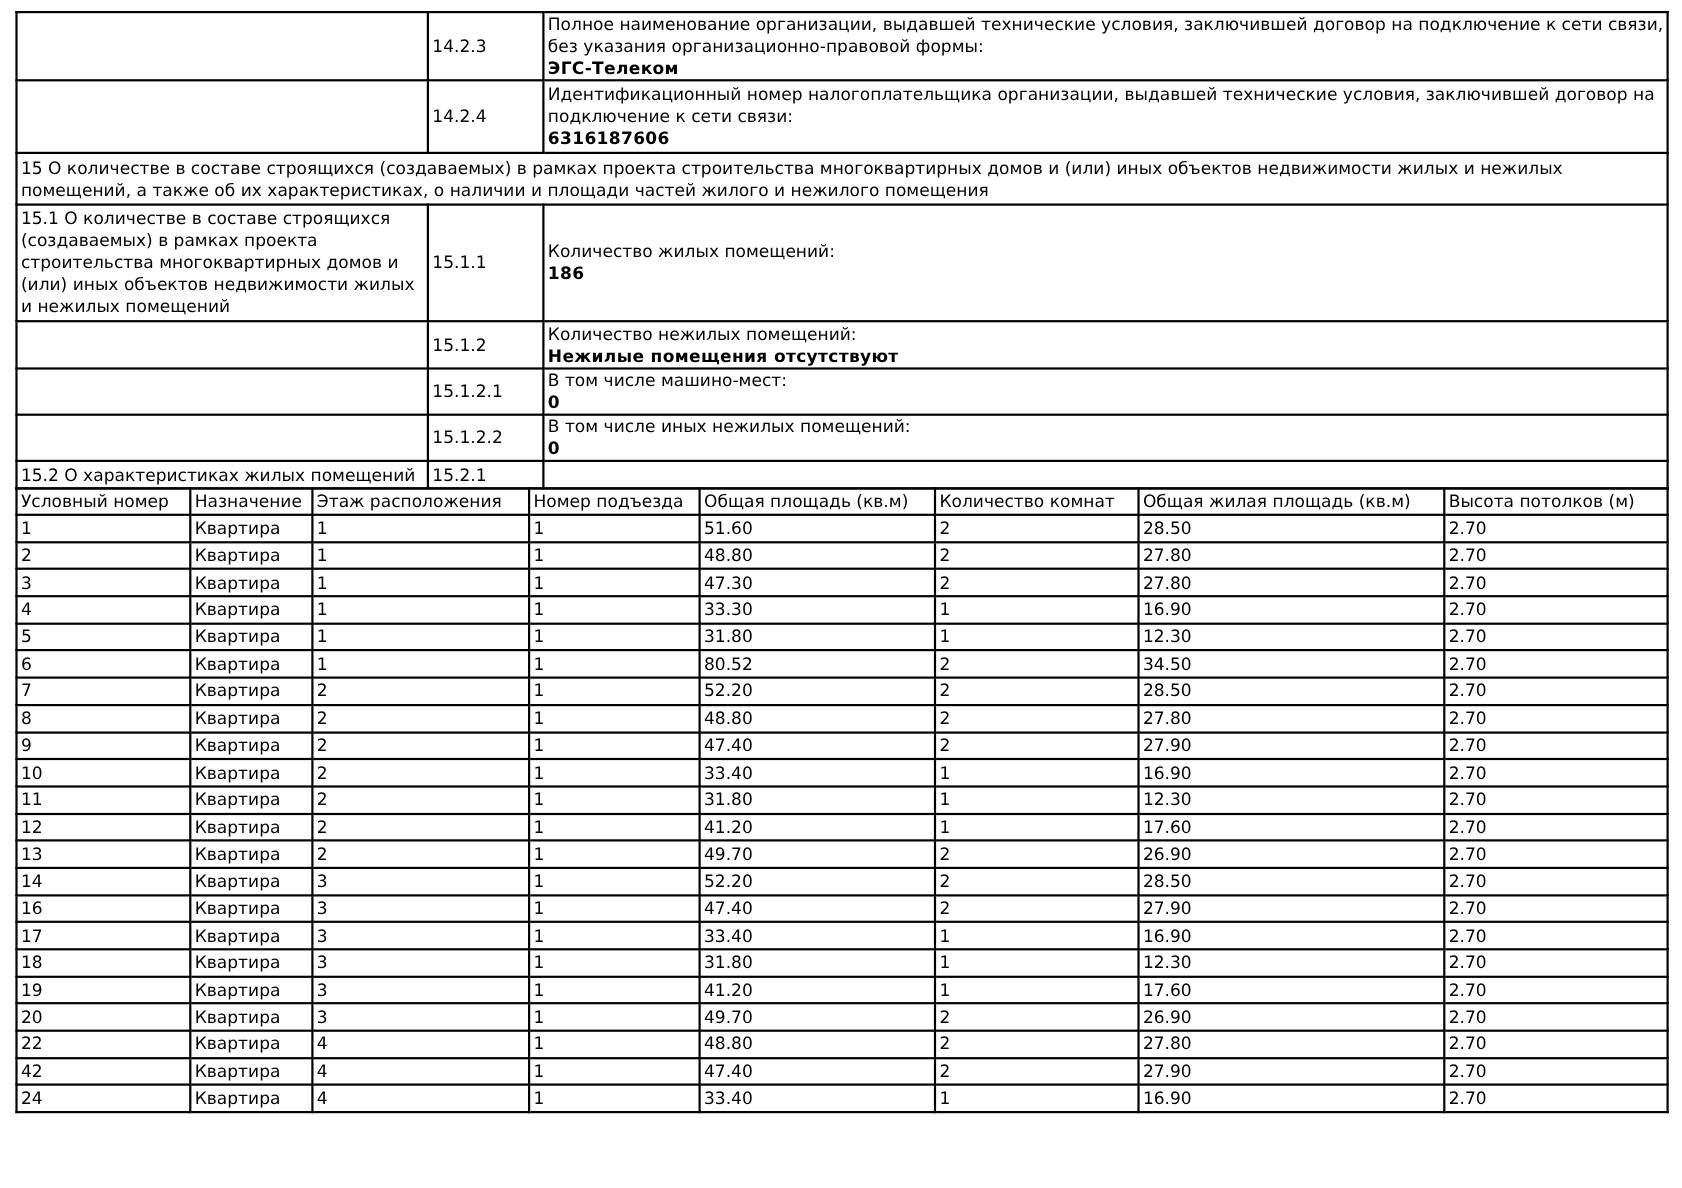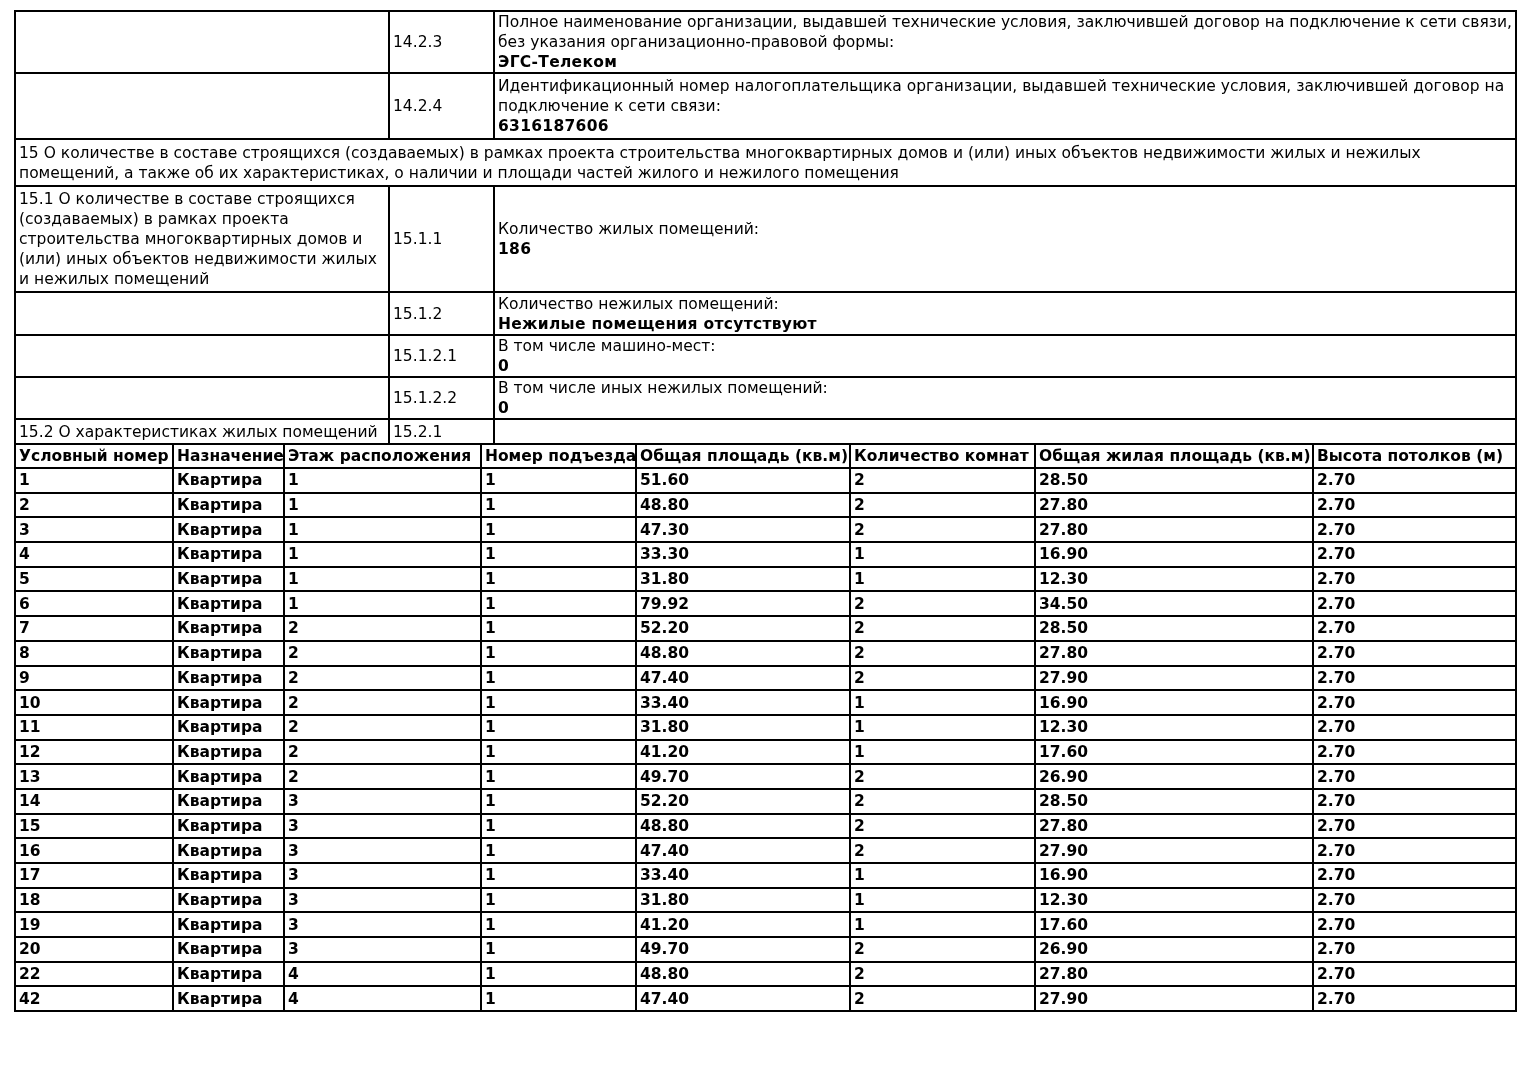--- a/index.html
+++ b/index.html
@@ -25,21 +25,21 @@
     font-size: 15.5px;
     line-height: 20px;
     vertical-align: middle;
     overflow: hidden;
     word-wrap: break-word;
   }
   .code-cell { vertical-align: middle; }
   .text-cell { vertical-align: middle; }
   .field-value { font-weight: bold; letter-spacing: 0.3px; }
   .section-row td { line-height: 21px; }
-  table.apt { margin-top: -2px; font-weight: bold; }
+  table.apt { margin-top: -2px; }
   table.apt td {
     height: 24.7px;
     padding: 0 2px 0 3px;
     line-height: 18px;
     white-space: nowrap;
   }
   table.apt tr.hdr td { height: 24px; }
 </style>
 </head>
 <body>
@@ -183,21 +183,21 @@
             <td>31.80</td>
             <td>1</td>
             <td>12.30</td>
             <td>2.70</td>
           </tr>
           <tr>
             <td>6</td>
             <td>Квартира</td>
             <td>1</td>
             <td>1</td>
-            <td>79.92</td>
+            <td>80.52</td>
             <td>2</td>
             <td>34.50</td>
             <td>2.70</td>
           </tr>
           <tr>
             <td>7</td>
             <td>Квартира</td>
             <td>2</td>
             <td>1</td>
             <td>52.20</td>
@@ -269,96 +269,96 @@
             <td>14</td>
             <td>Квартира</td>
             <td>3</td>
             <td>1</td>
             <td>52.20</td>
             <td>2</td>
             <td>28.50</td>
             <td>2.70</td>
           </tr>
           <tr>
-            <td>15</td>
-            <td>Квартира</td>
-            <td>3</td>
+            <td>16</td>
+            <td>Квартира</td>
+            <td>3</td>
+            <td>1</td>
+            <td>47.40</td>
+            <td>2</td>
+            <td>27.90</td>
+            <td>2.70</td>
+          </tr>
+          <tr>
+            <td>17</td>
+            <td>Квартира</td>
+            <td>3</td>
+            <td>1</td>
+            <td>33.40</td>
+            <td>1</td>
+            <td>16.90</td>
+            <td>2.70</td>
+          </tr>
+          <tr>
+            <td>18</td>
+            <td>Квартира</td>
+            <td>3</td>
+            <td>1</td>
+            <td>31.80</td>
+            <td>1</td>
+            <td>12.30</td>
+            <td>2.70</td>
+          </tr>
+          <tr>
+            <td>19</td>
+            <td>Квартира</td>
+            <td>3</td>
+            <td>1</td>
+            <td>41.20</td>
+            <td>1</td>
+            <td>17.60</td>
+            <td>2.70</td>
+          </tr>
+          <tr>
+            <td>20</td>
+            <td>Квартира</td>
+            <td>3</td>
+            <td>1</td>
+            <td>49.70</td>
+            <td>2</td>
+            <td>26.90</td>
+            <td>2.70</td>
+          </tr>
+          <tr>
+            <td>22</td>
+            <td>Квартира</td>
+            <td>4</td>
             <td>1</td>
             <td>48.80</td>
             <td>2</td>
             <td>27.80</td>
             <td>2.70</td>
           </tr>
           <tr>
-            <td>16</td>
-            <td>Квартира</td>
-            <td>3</td>
+            <td>42</td>
+            <td>Квартира</td>
+            <td>4</td>
             <td>1</td>
             <td>47.40</td>
             <td>2</td>
             <td>27.90</td>
             <td>2.70</td>
           </tr>
           <tr>
-            <td>17</td>
-            <td>Квартира</td>
-            <td>3</td>
+            <td>24</td>
+            <td>Квартира</td>
+            <td>4</td>
             <td>1</td>
             <td>33.40</td>
             <td>1</td>
             <td>16.90</td>
-            <td>2.70</td>
-          </tr>
-          <tr>
-            <td>18</td>
-            <td>Квартира</td>
-            <td>3</td>
-            <td>1</td>
-            <td>31.80</td>
-            <td>1</td>
-            <td>12.30</td>
-            <td>2.70</td>
-          </tr>
-          <tr>
-            <td>19</td>
-            <td>Квартира</td>
-            <td>3</td>
-            <td>1</td>
-            <td>41.20</td>
-            <td>1</td>
-            <td>17.60</td>
-            <td>2.70</td>
-          </tr>
-          <tr>
-            <td>20</td>
-            <td>Квартира</td>
-            <td>3</td>
-            <td>1</td>
-            <td>49.70</td>
-            <td>2</td>
-            <td>26.90</td>
-            <td>2.70</td>
-          </tr>
-          <tr>
-            <td>22</td>
-            <td>Квартира</td>
-            <td>4</td>
-            <td>1</td>
-            <td>48.80</td>
-            <td>2</td>
-            <td>27.80</td>
-            <td>2.70</td>
-          </tr>
-          <tr>
-            <td>42</td>
-            <td>Квартира</td>
-            <td>4</td>
-            <td>1</td>
-            <td>47.40</td>
-            <td>2</td>
-            <td>27.90</td>
             <td>2.70</td>
           </tr>
         </tbody>
     </table>
 
   </div>
 </div>
 
 </body></html>

